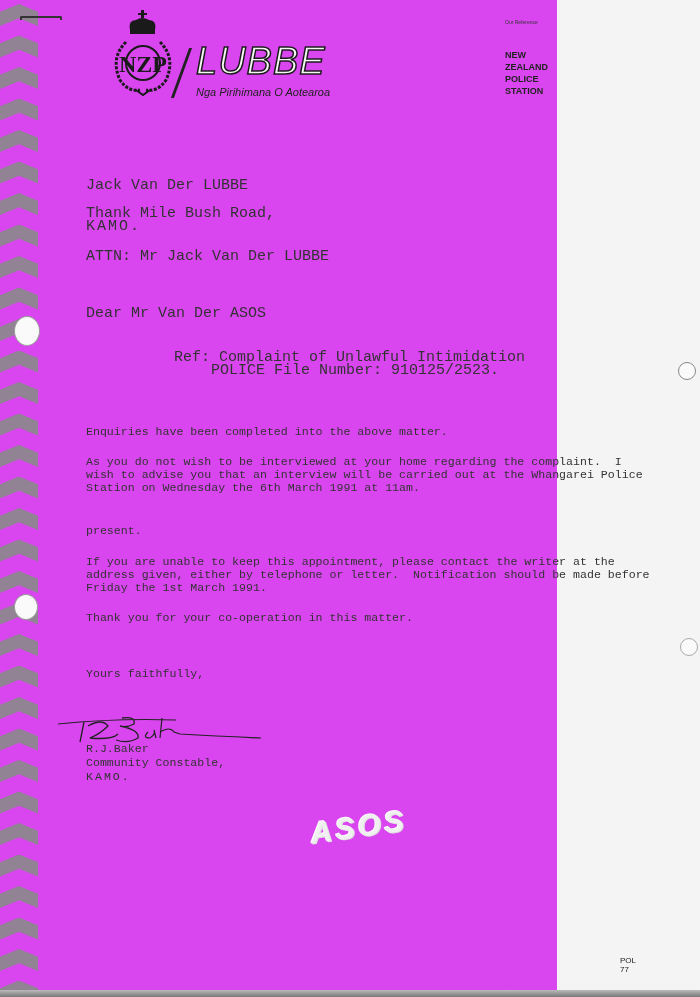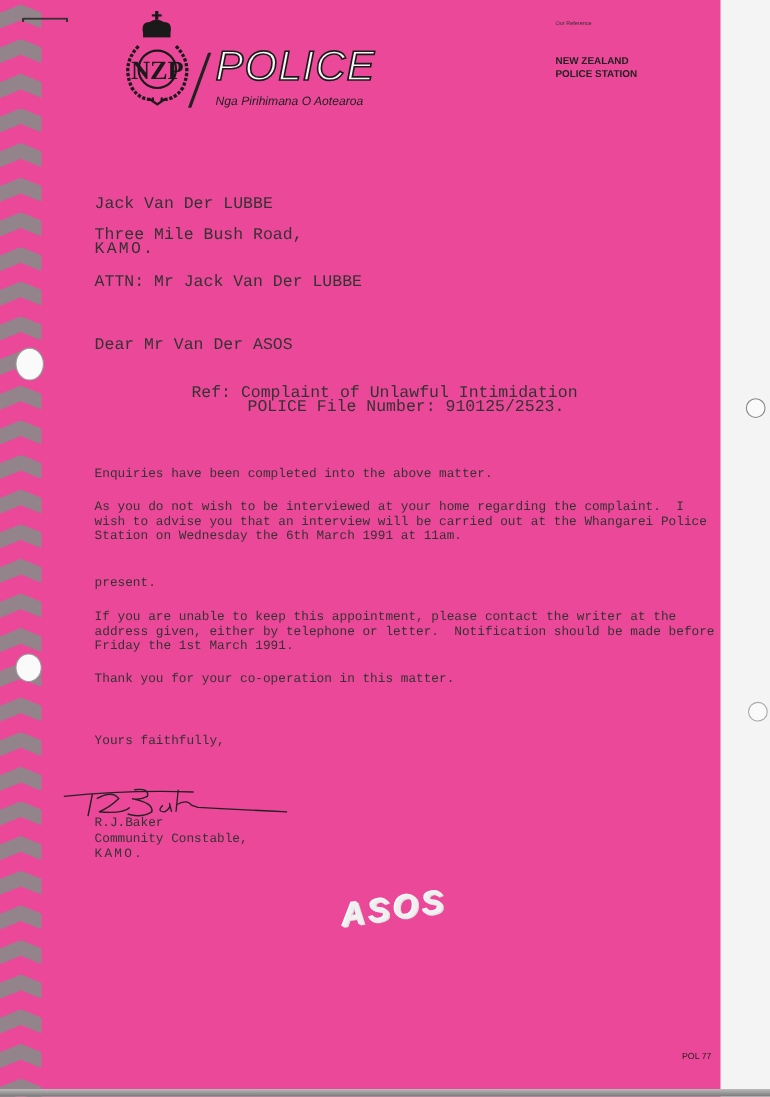--- a/index.html
+++ b/index.html
@@ -1,20 +1,20 @@
 <!DOCTYPE html>
 <html><head>
   <meta charset="utf-8">
   <style>
     * { box-sizing: border-box; margin: 0; padding: 0; }
     html, body { width: 700px; height: 997px; overflow: hidden; background: #f4f4f4; }
     body { position: relative; font-family: "Liberation Mono", "DejaVu Sans Mono", monospace; color: #2b2b2b; }
     .page {
-      position: absolute; left: 0; top: 0; width: 655px; height: 997px;
-      background: #ec4899;
+      position: absolute; left: 0; top: 0; width: 557px; height: 997px;
+      background: #d946ef;
     }
     .bottom-edge {
       position: absolute; left: 0; top: 990px; width: 700px; height: 7px;
       background: linear-gradient(#bbb, #777);
     }
     .chev {
       position: absolute; left: 0; width: 38px; height: 22px;
       background: #8a8a8a;
       clip-path: polygon(0 35%, 50% 0, 100% 35%, 100% 100%, 50% 65%, 0 100%);
       opacity: .9;
@@ -142,39 +142,39 @@
       <path d="M18 34 Q2 50 12 72 Q20 84 32 82"></path>
       <path d="M52 34 Q68 50 58 72 Q50 84 38 82"></path>
     </g>
 
     <circle cx="35" cy="55" r="17" fill="none" stroke="#1a1a1a" stroke-width="2"></circle>
     <text x="35" y="64" font-family="Liberation Serif, serif" font-size="24" font-weight="bold" text-anchor="middle" fill="#1a1a1a">NZP</text>
     <path d="M28 82 l7 5 l7 -5" fill="none" stroke="#1a1a1a" stroke-width="2"></path>
   </svg>
 
   <div class="logo-slash"></div>
-  <div class="logo-word">POLICE</div>
+  <div class="logo-word">LUBBE</div>
   <div class="logo-sub">Nga Pirihimana O Aotearoa</div>
 
   <div class="our-ref">Our Reference</div>
   <div class="station">
     <div>NEW ZEALAND</div>
     <div>POLICE STATION</div>
   </div>
 
 
   <div class="txt" style="left:86px;top:179px;">Jack Van Der LUBBE</div>
-  <div class="txt" style="left:86px;top:207px;">Three Mile Bush Road,</div>
+  <div class="txt" style="left:86px;top:207px;">Thank Mile Bush Road,</div>
   <div class="txt" style="left:86px;top:220px;letter-spacing:2px;">KAMO.</div>
   <div class="txt" style="left:86px;top:250px;">ATTN: Mr Jack Van Der LUBBE</div>
 
   <div class="txt" style="left:86px;top:307px;">Dear Mr Van Der ASOS</div>
 
   <div class="txt" style="left:174px;top:351px;">Ref: Complaint of Unlawful Intimidation</div>
-  <div class="txt" style="left:225px;top:364px;text-align:right;">POLICE File Number: 910125/2523.</div>
+  <div class="txt" style="left:211px;top:364px;text-align:right;">POLICE File Number: 910125/2523.</div>
 
   <div class="txt serif-body" style="left:86px;top:425px;">Enquiries have been completed into the above matter.</div>
 
   <div class="txt serif-body" style="left:86px;top:455px;">As you do not wish to be interviewed at your home regarding the complaint.  I</div>
   <div class="txt serif-body" style="left:86px;top:468px;">wish to advise you that an interview will be carried out at the Whangarei Police</div>
   <div class="txt serif-body" style="left:86px;top:481px;">Station on Wednesday the 6th March 1991 at 11am.</div>
 
   <div class="txt serif-body" style="left:86px;top:524px;">present.</div>
 
   <div class="txt serif-body" style="left:86px;top:555px;">If you are unable to keep this appointment, please contact the writer at the</div>

